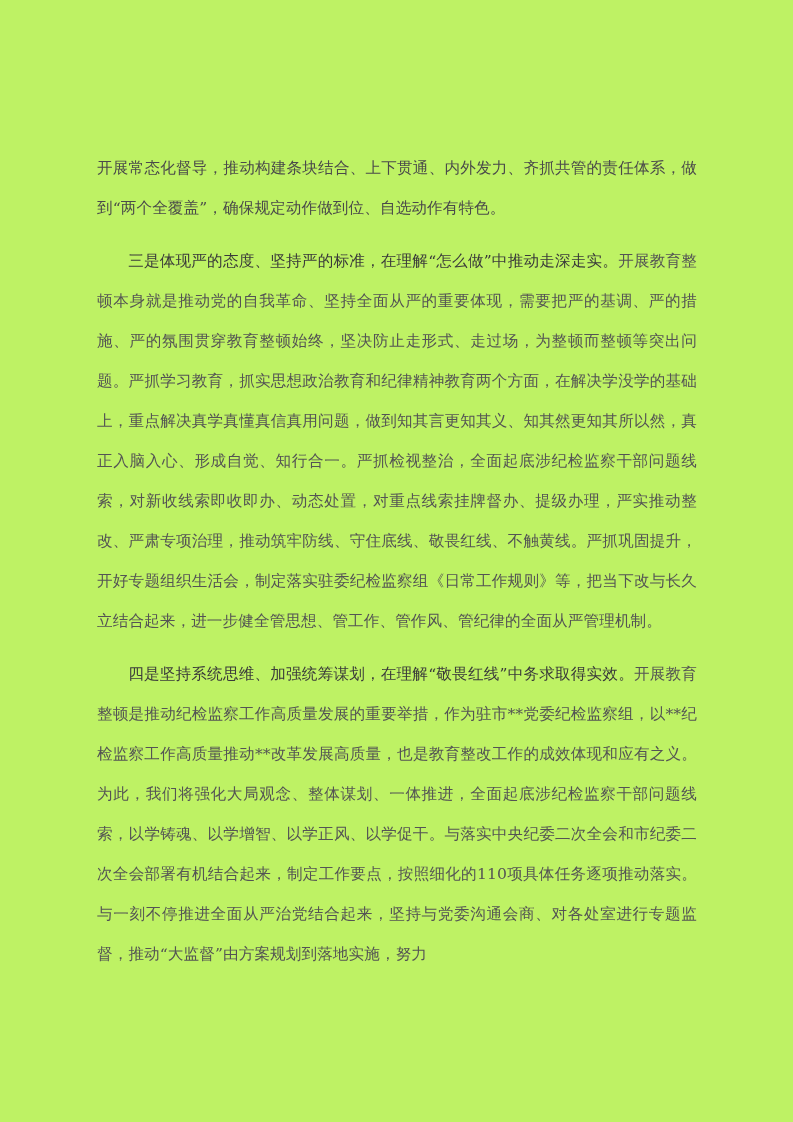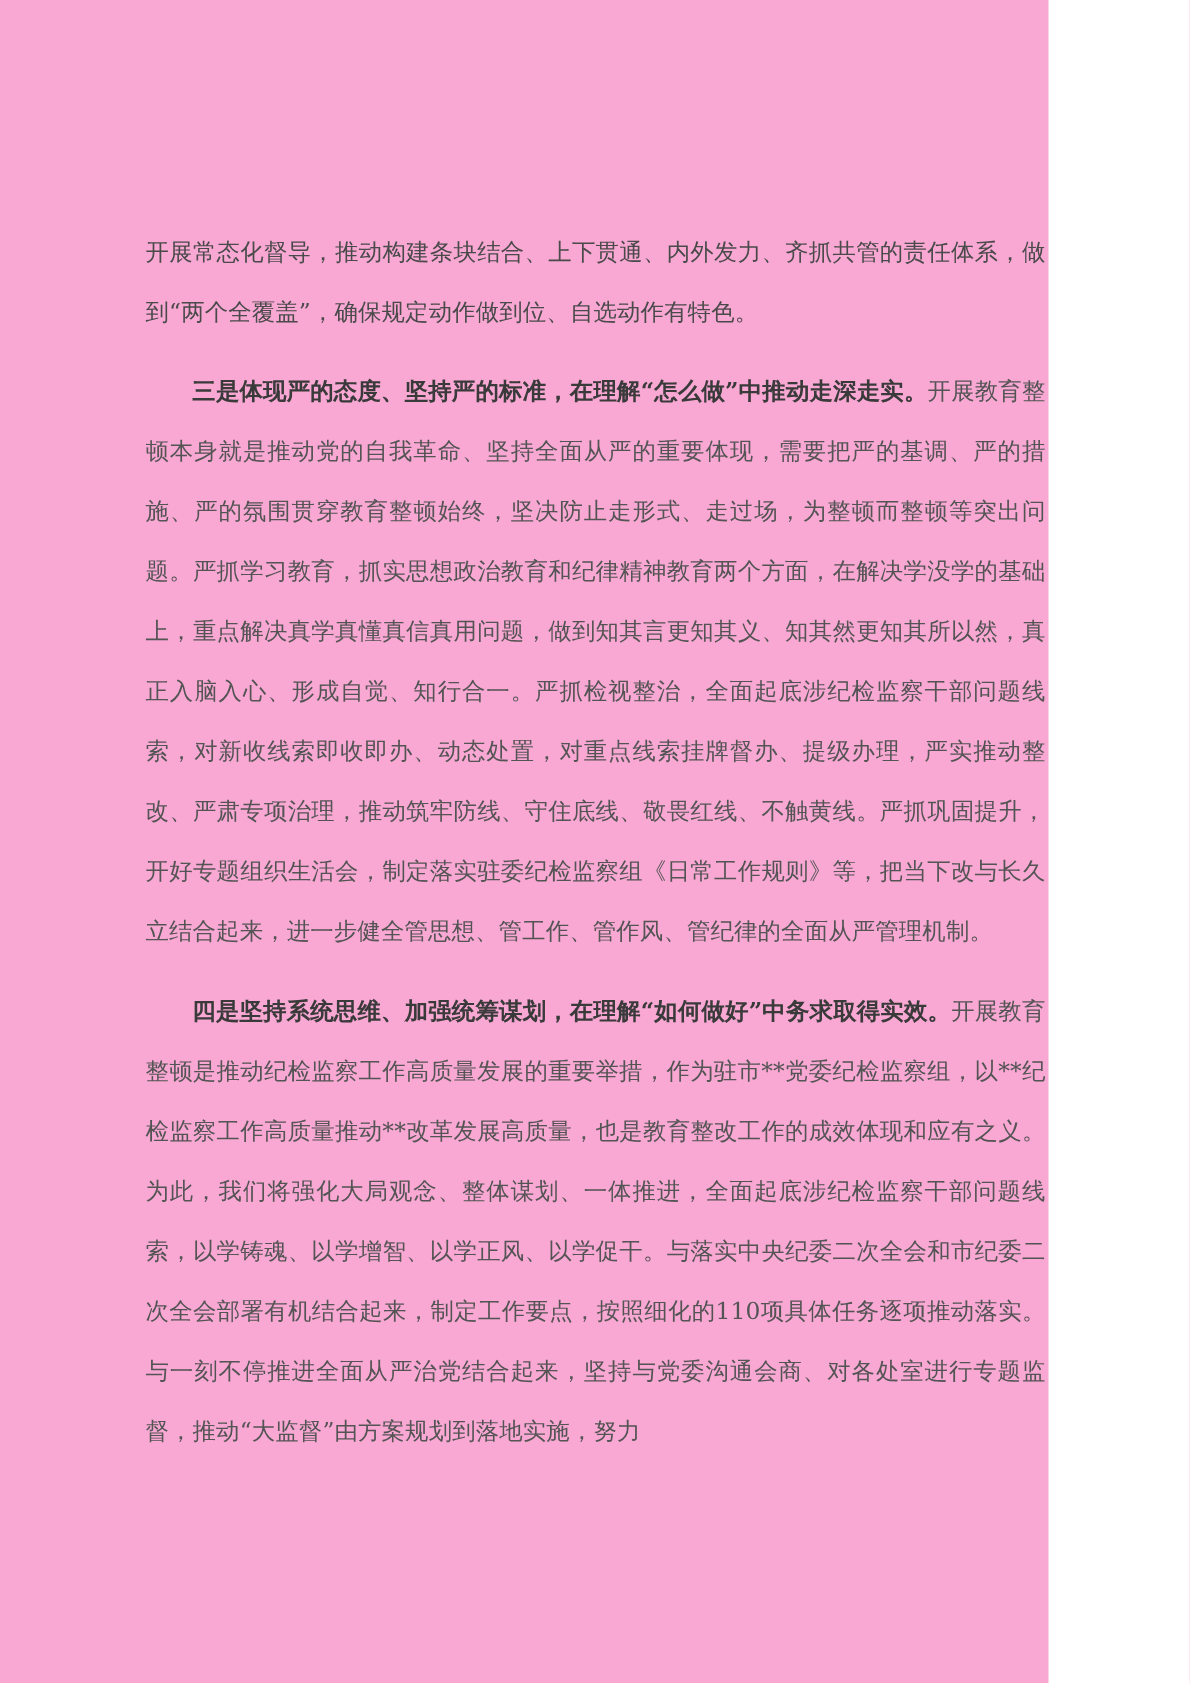--- a/index.html
+++ b/index.html
@@ -8,23 +8,23 @@
     background: #ffffff;
   }
   body {
     width: 793px;
     height: 1122px;
     overflow: hidden;
     font-family: "DejaVu Serif", "Liberation Serif", serif;
   }
   .page {
     position: relative;
-    width: 699px;
+    width: 793px;
     height: 1122px;
-    background: #f9a8d4;
+    background: #bef264;
     box-sizing: border-box;
   }
   .doc-body {
     position: absolute;
     left: 97px;
     top: 148px;
     width: 600px;
   }
   .para {
     margin: 0 0 0 0;
@@ -36,21 +36,21 @@
     letter-spacing: 0.1px;
     word-break: break-all;
   }
   .para + .para {
     margin-top: 13px;
   }
   .para.indent {
     text-indent: 2em;
   }
   .lead {
-    font-weight: bold;
+    font-weight: normal;
     color: #3a3a3a;
   }
   .rest {
     font-weight: normal;
     color: #545454;
   }
 </style>
 </head>
 <body>
 
@@ -59,17 +59,17 @@
 
     <p class="para">
       <span>开展常态化督导，推动构建条块结合、上下贯通、内外发力、齐抓共管的责任体系，做到“两个全覆盖”，确保规定动作做到位、自选动作有特色。</span>
     </p>
 
     <p class="para indent">
       <span class="lead">三是体现严的态度、坚持严的标准，在理解“怎么做”中推动走深走实。</span><span class="rest">开展教育整顿本身就是推动党的自我革命、坚持全面从严的重要体现，需要把严的基调、严的措施、严的氛围贯穿教育整顿始终，坚决防止走形式、走过场，为整顿而整顿等突出问题。严抓学习教育，抓实思想政治教育和纪律精神教育两个方面，在解决学没学的基础上，重点解决真学真懂真信真用问题，做到知其言更知其义、知其然更知其所以然，真正入脑入心、形成自觉、知行合一。严抓检视整治，全面起底涉纪检监察干部问题线索，对新收线索即收即办、动态处置，对重点线索挂牌督办、提级办理，严实推动整改、严肃专项治理，推动筑牢防线、守住底线、敬畏红线、不触黄线。严抓巩固提升，开好专题组织生活会，制定落实驻委纪检监察组《日常工作规则》等，把当下改与长久立结合起来，进一步健全管思想、管工作、管作风、管纪律的全面从严管理机制。</span>
     </p>
 
     <p class="para indent">
-      <span class="lead">四是坚持系统思维、加强统筹谋划，在理解“如何做好”中务求取得实效。</span><span class="rest">开展教育整顿是推动纪检监察工作高质量发展的重要举措，作为驻市**党委纪检监察组，以**纪检监察工作高质量推动**改革发展高质量，也是教育整改工作的成效体现和应有之义。为此，我们将强化大局观念、整体谋划、一体推进，全面起底涉纪检监察干部问题线索，以学铸魂、以学增智、以学正风、以学促干。与落实中央纪委二次全会和市纪委二次全会部署有机结合起来，制定工作要点，按照细化的110项具体任务逐项推动落实。与一刻不停推进全面从严治党结合起来，坚持与党委沟通会商、对各处室进行专题监督，推动“大监督”由方案规划到落地实施，努力</span>
+      <span class="lead">四是坚持系统思维、加强统筹谋划，在理解“敬畏红线”中务求取得实效。</span><span class="rest">开展教育整顿是推动纪检监察工作高质量发展的重要举措，作为驻市**党委纪检监察组，以**纪检监察工作高质量推动**改革发展高质量，也是教育整改工作的成效体现和应有之义。为此，我们将强化大局观念、整体谋划、一体推进，全面起底涉纪检监察干部问题线索，以学铸魂、以学增智、以学正风、以学促干。与落实中央纪委二次全会和市纪委二次全会部署有机结合起来，制定工作要点，按照细化的110项具体任务逐项推动落实。与一刻不停推进全面从严治党结合起来，坚持与党委沟通会商、对各处室进行专题监督，推动“大监督”由方案规划到落地实施，努力</span>
     </p>
 
   </div>
 </div>
 
 </body></html>

